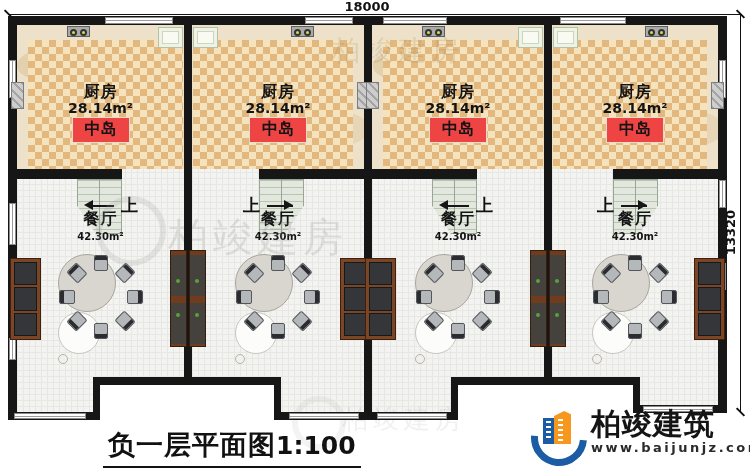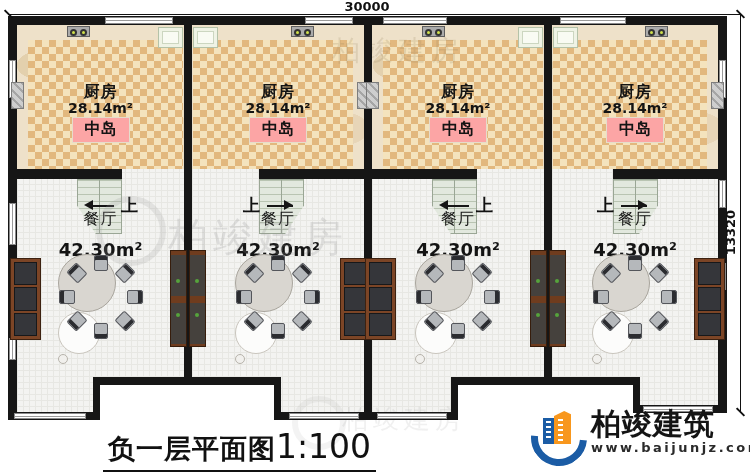--- a/index.html
+++ b/index.html
@@ -31,41 +31,41 @@
   .stove .b1{left:2px;} .stove .b2{right:2px;}
   .sink{right:1px;top:2px;width:25px;height:21px;background:#eff3e5;border:1px solid #b4c2a8;}
   .sink::after{content:"";position:absolute;inset:3px;background:#f9fbf3;border:1px solid #ccd6c0;}
   .mirror .sink{right:auto;left:1px;}
   .boiler{left:-6px;top:57px;width:13px;height:27px;z-index:5;background:#cecece;border:1px solid #7d7d7d;
     background-image:repeating-linear-gradient(45deg,rgba(90,90,90,.35) 0 2px,transparent 2px 6px);}
   .mirror .boiler{left:auto;right:-6px;}
   .klabel{top:58px;left:0;right:0;text-align:center;color:#141414;}
   .klabel .rname{font-size:16px;font-weight:700;line-height:18px;letter-spacing:1px;}
   .klabel .rarea{font-size:14px;font-weight:700;line-height:15px;}
-  .island{display:inline-block;margin-top:2px;background:#fca5a5;padding:1px 12px 2px;
+  .island{display:inline-block;margin-top:2px;background:#ef4444;padding:1px 12px 2px;
     font-size:16px;font-weight:700;box-shadow:0 0 0 1px #e6ddcb;}
   .dfloor{left:0;right:0;top:144px;height:244px;background-color:#f3f3f1;
     background-image:repeating-linear-gradient(0deg,#e7e7e3 0 1px,transparent 1px 6px),
                      repeating-linear-gradient(90deg,#e7e7e3 0 1px,transparent 1px 6px);}
   .divider{left:-9px;top:144px;width:114px;height:10px;background:#161616;}
   .mirror .divider{left:auto;right:-9px;}
   .stairs{left:60px;top:154px;width:45px;height:55px;background:#e2e8de;border:1px solid #9aa695;
     background-image:linear-gradient(to right,transparent 48%,#9aa695 48% 52%,transparent 52%),
                      repeating-linear-gradient(to bottom,#b9c4b2 0 1px,transparent 1px 7px);
     clip-path:polygon(0 0,100% 0,100% 100%,42% 100%,0 48%);}
   .mirror .stairs{left:auto;right:60px;transform:scaleX(-1);}
   .arrow{left:71px;top:180px;width:26px;height:2px;background:#161616;}
   .arrow::before{content:"";position:absolute;left:-9px;top:-5px;border:5px solid transparent;border-right:9px solid #161616;}
   .mirror .arrow{left:auto;right:71px;}
   .mirror .arrow::before{left:auto;right:-9px;border-right-color:transparent;border-left:9px solid #161616;}
   .up{left:104px;top:169px;font-size:17px;font-weight:700;color:#111;}
   .mirror .up{left:auto;right:104px;}
   .dlabel{top:184px;left:0;right:0;text-align:center;color:#141414;}
-  .dlabel .rname{font-size:16px;font-weight:400;line-height:20px;letter-spacing:1px;}
-  .dlabel .rarea{font-size:18px;font-weight:700;line-height:16px;margin-top:13px;}
+  .dlabel .rname{font-size:16px;font-weight:700;line-height:20px;letter-spacing:1px;}
+  .dlabel .rarea{font-size:10px;font-weight:700;line-height:16px;}
   .tgroup{left:50%;top:229px;width:86px;height:86px;margin-left:-43px;}
   .tg-outer{left:15px;top:15px;width:56px;height:56px;border-radius:50%;background:#d9d6d0;border:1px solid #a9a59d;}
   .tg-inner{left:23px;top:23px;width:40px;height:40px;border-radius:50%;background:#fcfcfb;border:1px solid #c9c5bd;}
   .tg-dot{left:39px;top:39px;width:8px;height:8px;border-radius:50%;background:#f1f0ed;border:1px solid #b7b3ab;}
   .chair{left:50%;top:50%;width:16px;height:14px;margin:-7px 0 0 -8px;background:#b5b8bb;border:1px solid #54565b;
     border-radius:2px;box-shadow:inset -4px 0 0 #2b2c30;}
   .chair:nth-of-type(1){transform:rotate(-90deg) translate(34px);}
   .chair:nth-of-type(2){transform:rotate(-45deg) translate(34px);}
   .chair:nth-of-type(3){transform:rotate(0deg) translate(34px);}
   .chair:nth-of-type(4){transform:rotate(45deg) translate(34px);}
@@ -85,21 +85,21 @@
   
   .dim{position:absolute;z-index:6;color:#111;font-weight:700;font-size:13px;}
   .dim-line{position:absolute;background:#111;z-index:6;}
   .tick{position:absolute;width:11px;height:2px;background:#111;transform:rotate(45deg);z-index:6;}
   #dim-top{left:337px;top:-1px;width:60px;text-align:center;}
   #dim-right{left:700px;top:225px;width:60px;height:15px;text-align:center;transform:rotate(-90deg);}
   
   .annot{position:absolute;z-index:6;color:#111;}
   #title{left:103px;top:427px;border-bottom:2px solid #111;padding:0 5px 3px;white-space:nowrap;}
   #title .t1{font-size:27px;font-weight:600;letter-spacing:1px;}
-  #title .t2{font-size:33px;font-weight:400;}
+  #title .t2{font-size:25px;font-weight:700;}
   #info{left:341px;top:429px;font-size:14px;font-weight:700;line-height:17px;white-space:nowrap;}
   
   #logo{left:529px;top:401px;display:flex;align-items:center;z-index:7;}
   .logo-icon{position:relative;width:56px;height:60px;flex:none;}
   .logo-icon i{position:absolute;}
   .swoosh{left:2px;top:9px;width:42px;height:42px;border-radius:50%;border:7px solid transparent;
     border-left-color:#1b5ca5;border-bottom-color:#1b5ca5;transform:rotate(-40deg);}
   .b-blue{left:14px;top:17px;width:12px;height:26px;background:#1b5ca5;}
   .b-blue::after{content:"";position:absolute;left:3px;top:3px;bottom:3px;width:5px;
     background:repeating-linear-gradient(#fff 0 2px,#1b5ca5 2px 5px);}
@@ -327,21 +327,21 @@
   <div class="win v" style="left:9px;top:203px;width:7px;height:42px;"></div>
   <div class="win v" style="left:9px;top:338px;width:7px;height:22px;"></div>
   <div class="win v" style="left:719px;top:60px;width:7px;height:38px;"></div>
   <div class="win v" style="left:719px;top:180px;width:7px;height:28px;"></div>
   <div class="win v" style="left:719px;top:263px;width:7px;height:27px;"></div>
   <div class="win h" style="left:14px;top:413px;width:72px;height:6px;"></div>
   <div class="win h" style="left:289px;top:413px;width:70px;height:6px;"></div>
   <div class="win h" style="left:377px;top:413px;width:70px;height:6px;"></div>
   <div class="win h" style="left:643px;top:406px;width:70px;height:6px;"></div>
 
-  <div id="dim-top" class="dim">30000</div>
+  <div id="dim-top" class="dim">18000</div>
   <div class="dim-line" style="left:8px;top:14px;width:733px;height:1px;"></div>
   <div class="dim-line" style="left:740px;top:14px;width:1px;height:399px;"></div>
   <div class="tick" style="left:3px;top:13px;"></div>
   <div class="tick" style="left:735px;top:13px;"></div>
   <div class="tick" style="left:735px;top:411px;"></div>
   <div id="dim-right" class="dim">13320</div>
 
   <div id="title" class="annot">
     <span class="t1">负一层平面图</span><span class="t2">1:100</span>
   </div>

